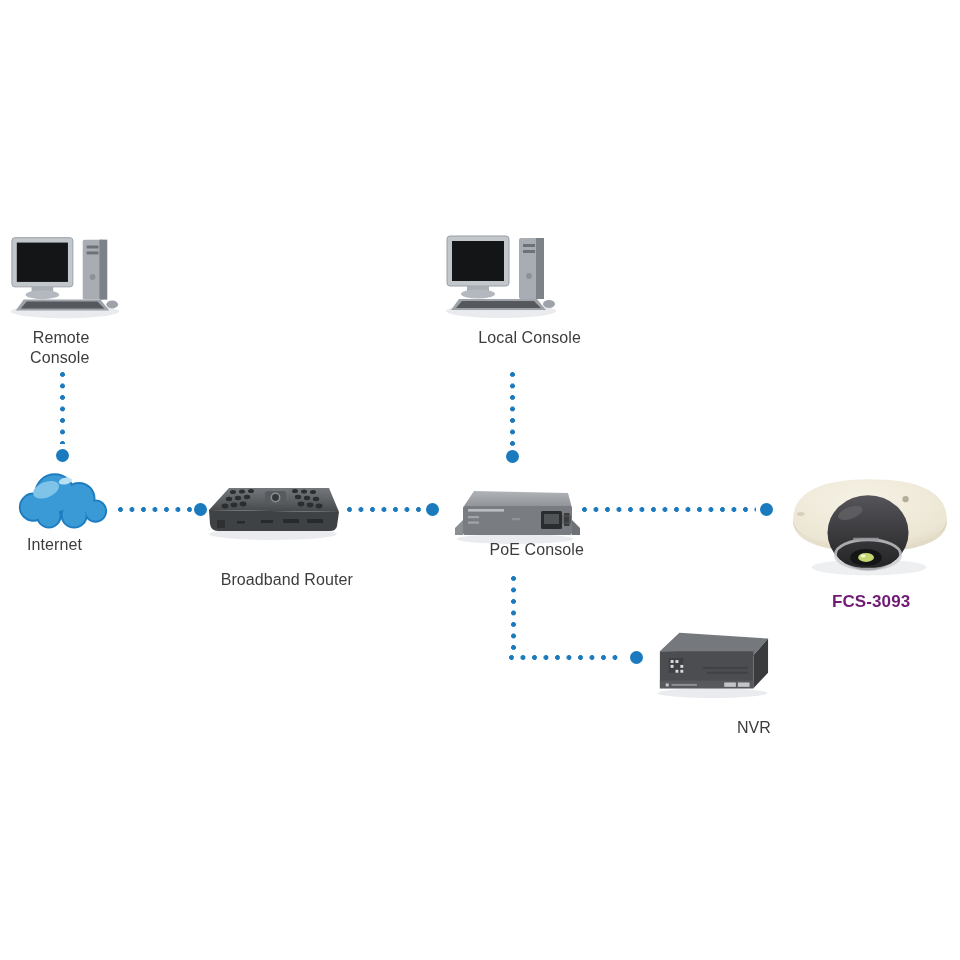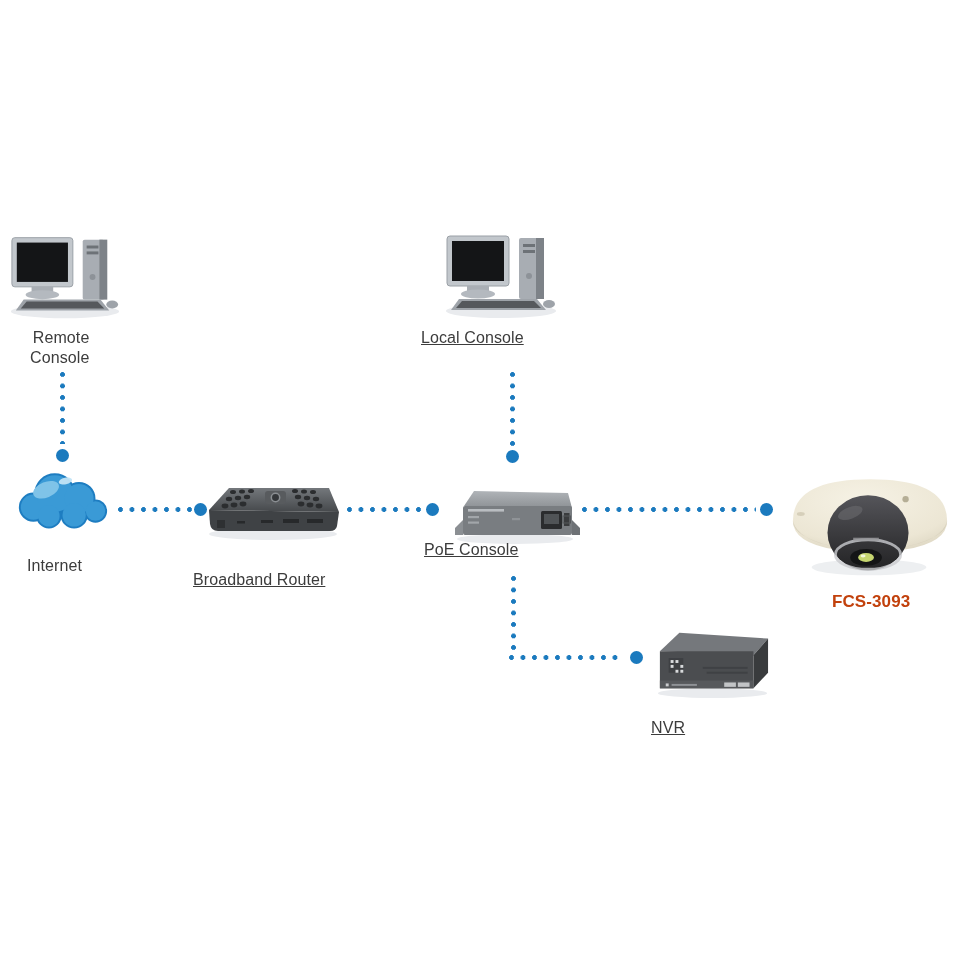--- a/index.html
+++ b/index.html
@@ -5,22 +5,22 @@
   html,body{margin:0;padding:0;background:#ffffff;}
   #canvas{
     position:relative;width:960px;height:960px;background:#ffffff;
     font-family:"Liberation Sans", sans-serif;overflow:hidden;
   }
   .node{position:absolute;}
   .node-label{
     position:absolute;color:var(--label_text);font-size:16px;line-height:20px;
     white-space:pre-line;letter-spacing:0.1px;text-align:right;
   }
-  .node-label.center{text-align:left;text-decoration:underline;}
-  .node-label.bold{font-weight:bold;font-size:17px;color:#c2410c;}
+  .node-label.center{text-align:right;}
+  .node-label.bold{font-weight:bold;font-size:17px;color:#701a75;}
   .dots-h{
     position:absolute;height:5px;
     background-image:radial-gradient(circle at 2.5px 2.5px, var(--line) 2.2px, transparent 2.5px);
     background-size:11.5px 5px;background-repeat:repeat-x;
   }
   .dots-v{
     position:absolute;width:5px;
     background-image:radial-gradient(circle at 2.5px 2.5px, var(--line) 2.2px, transparent 2.5px);
     background-size:5px 11.5px;background-repeat:repeat-y;
   }
@@ -90,21 +90,21 @@
         <circle cx="42" cy="33" r="19"></circle>
         <circle cx="67" cy="38" r="15"></circle>
         <circle cx="84" cy="51" r="10"></circle>
         <circle cx="62" cy="55" r="12"></circle>
         <circle cx="36" cy="56" r="11"></circle>
       </g>
       <ellipse cx="33" cy="29" rx="14" ry="8" transform="rotate(-22 33 29)" style="fill:var(--cloud_highlight)"></ellipse>
       <ellipse cx="53" cy="20" rx="7" ry="3.5" transform="rotate(-12 53 20)" fill="#c1e4f5" opacity="0.95"></ellipse>
     </svg>
   </div>
-  <div class="node-label" style="left:27px;top:556px;">Internet</div>
+  <div class="node-label" style="left:27px;top:535px;">Internet</div>
 
   <div class="node" style="left:203px;top:476px;">
     <svg width="140" height="66" viewBox="0 0 140 66">
       <defs>
         <linearGradient id="rtop" x1="0" y1="0" x2="0" y2="1">
           <stop offset="0" stop-color="#74787c"></stop>
             <stop offset="1" stop-color="#45484b"></stop>
         </linearGradient>
       </defs>
       <ellipse cx="70" cy="58" rx="64" ry="6" fill="#e9ebee"></ellipse>

